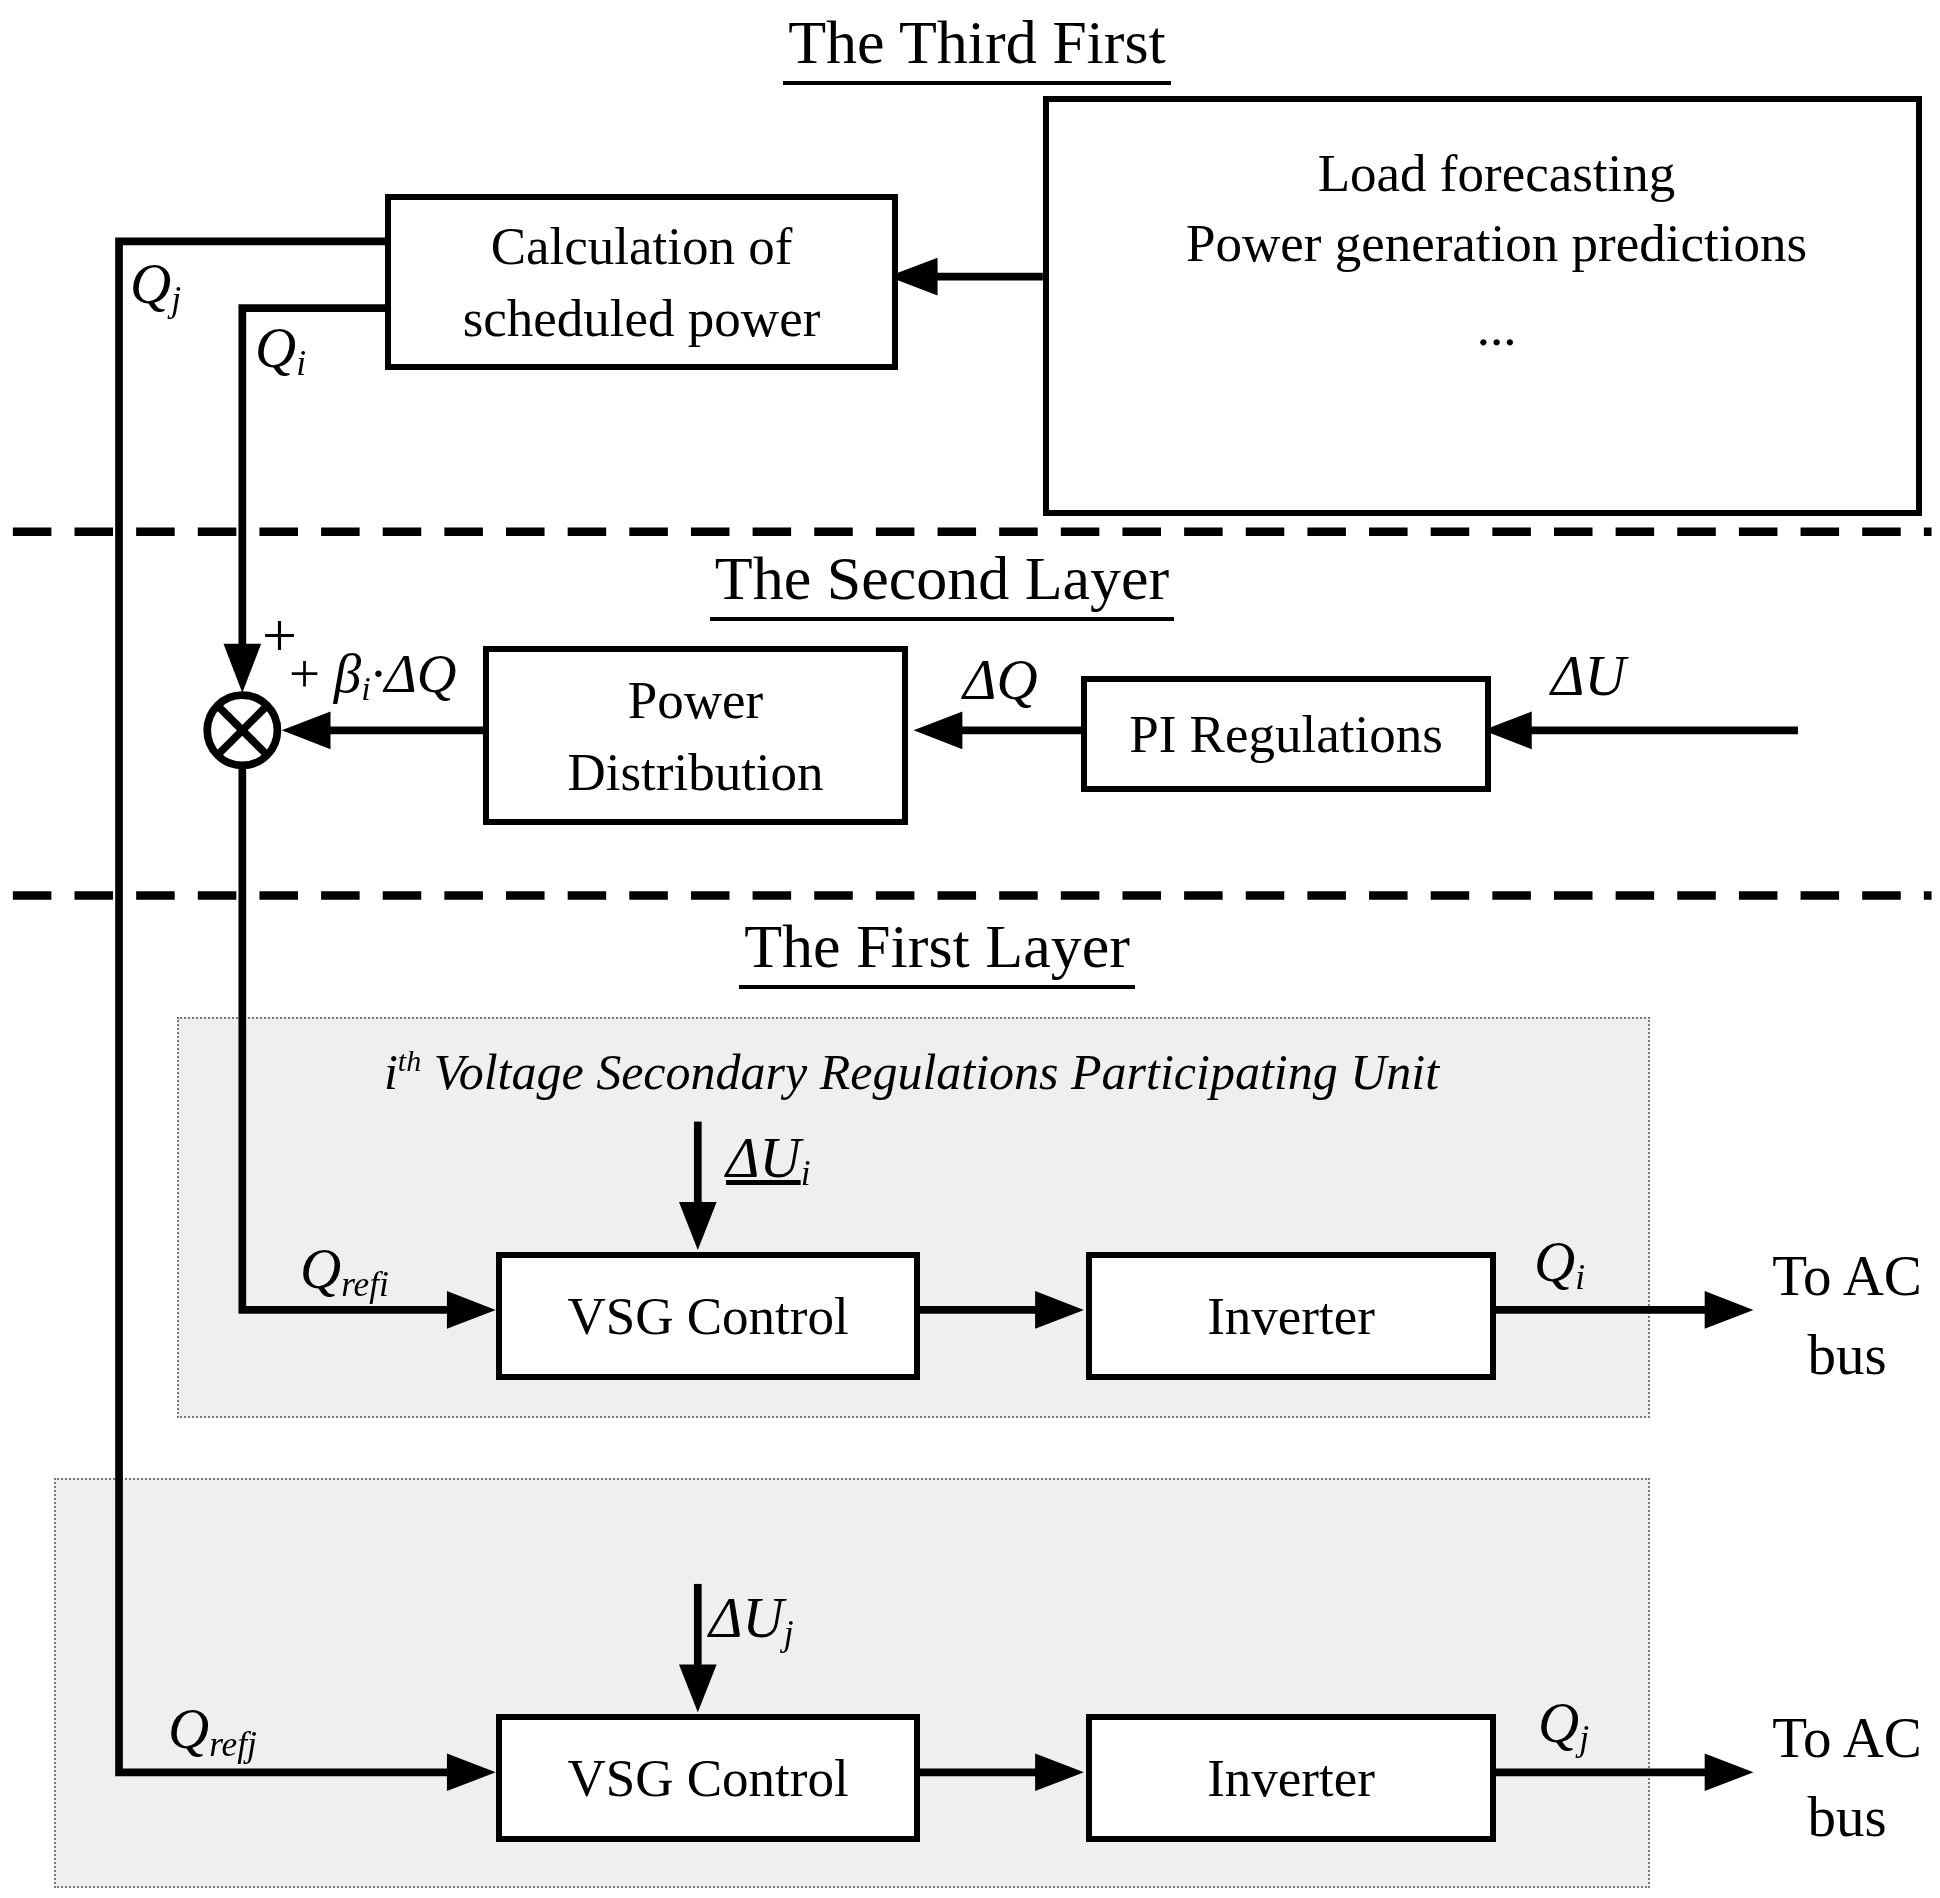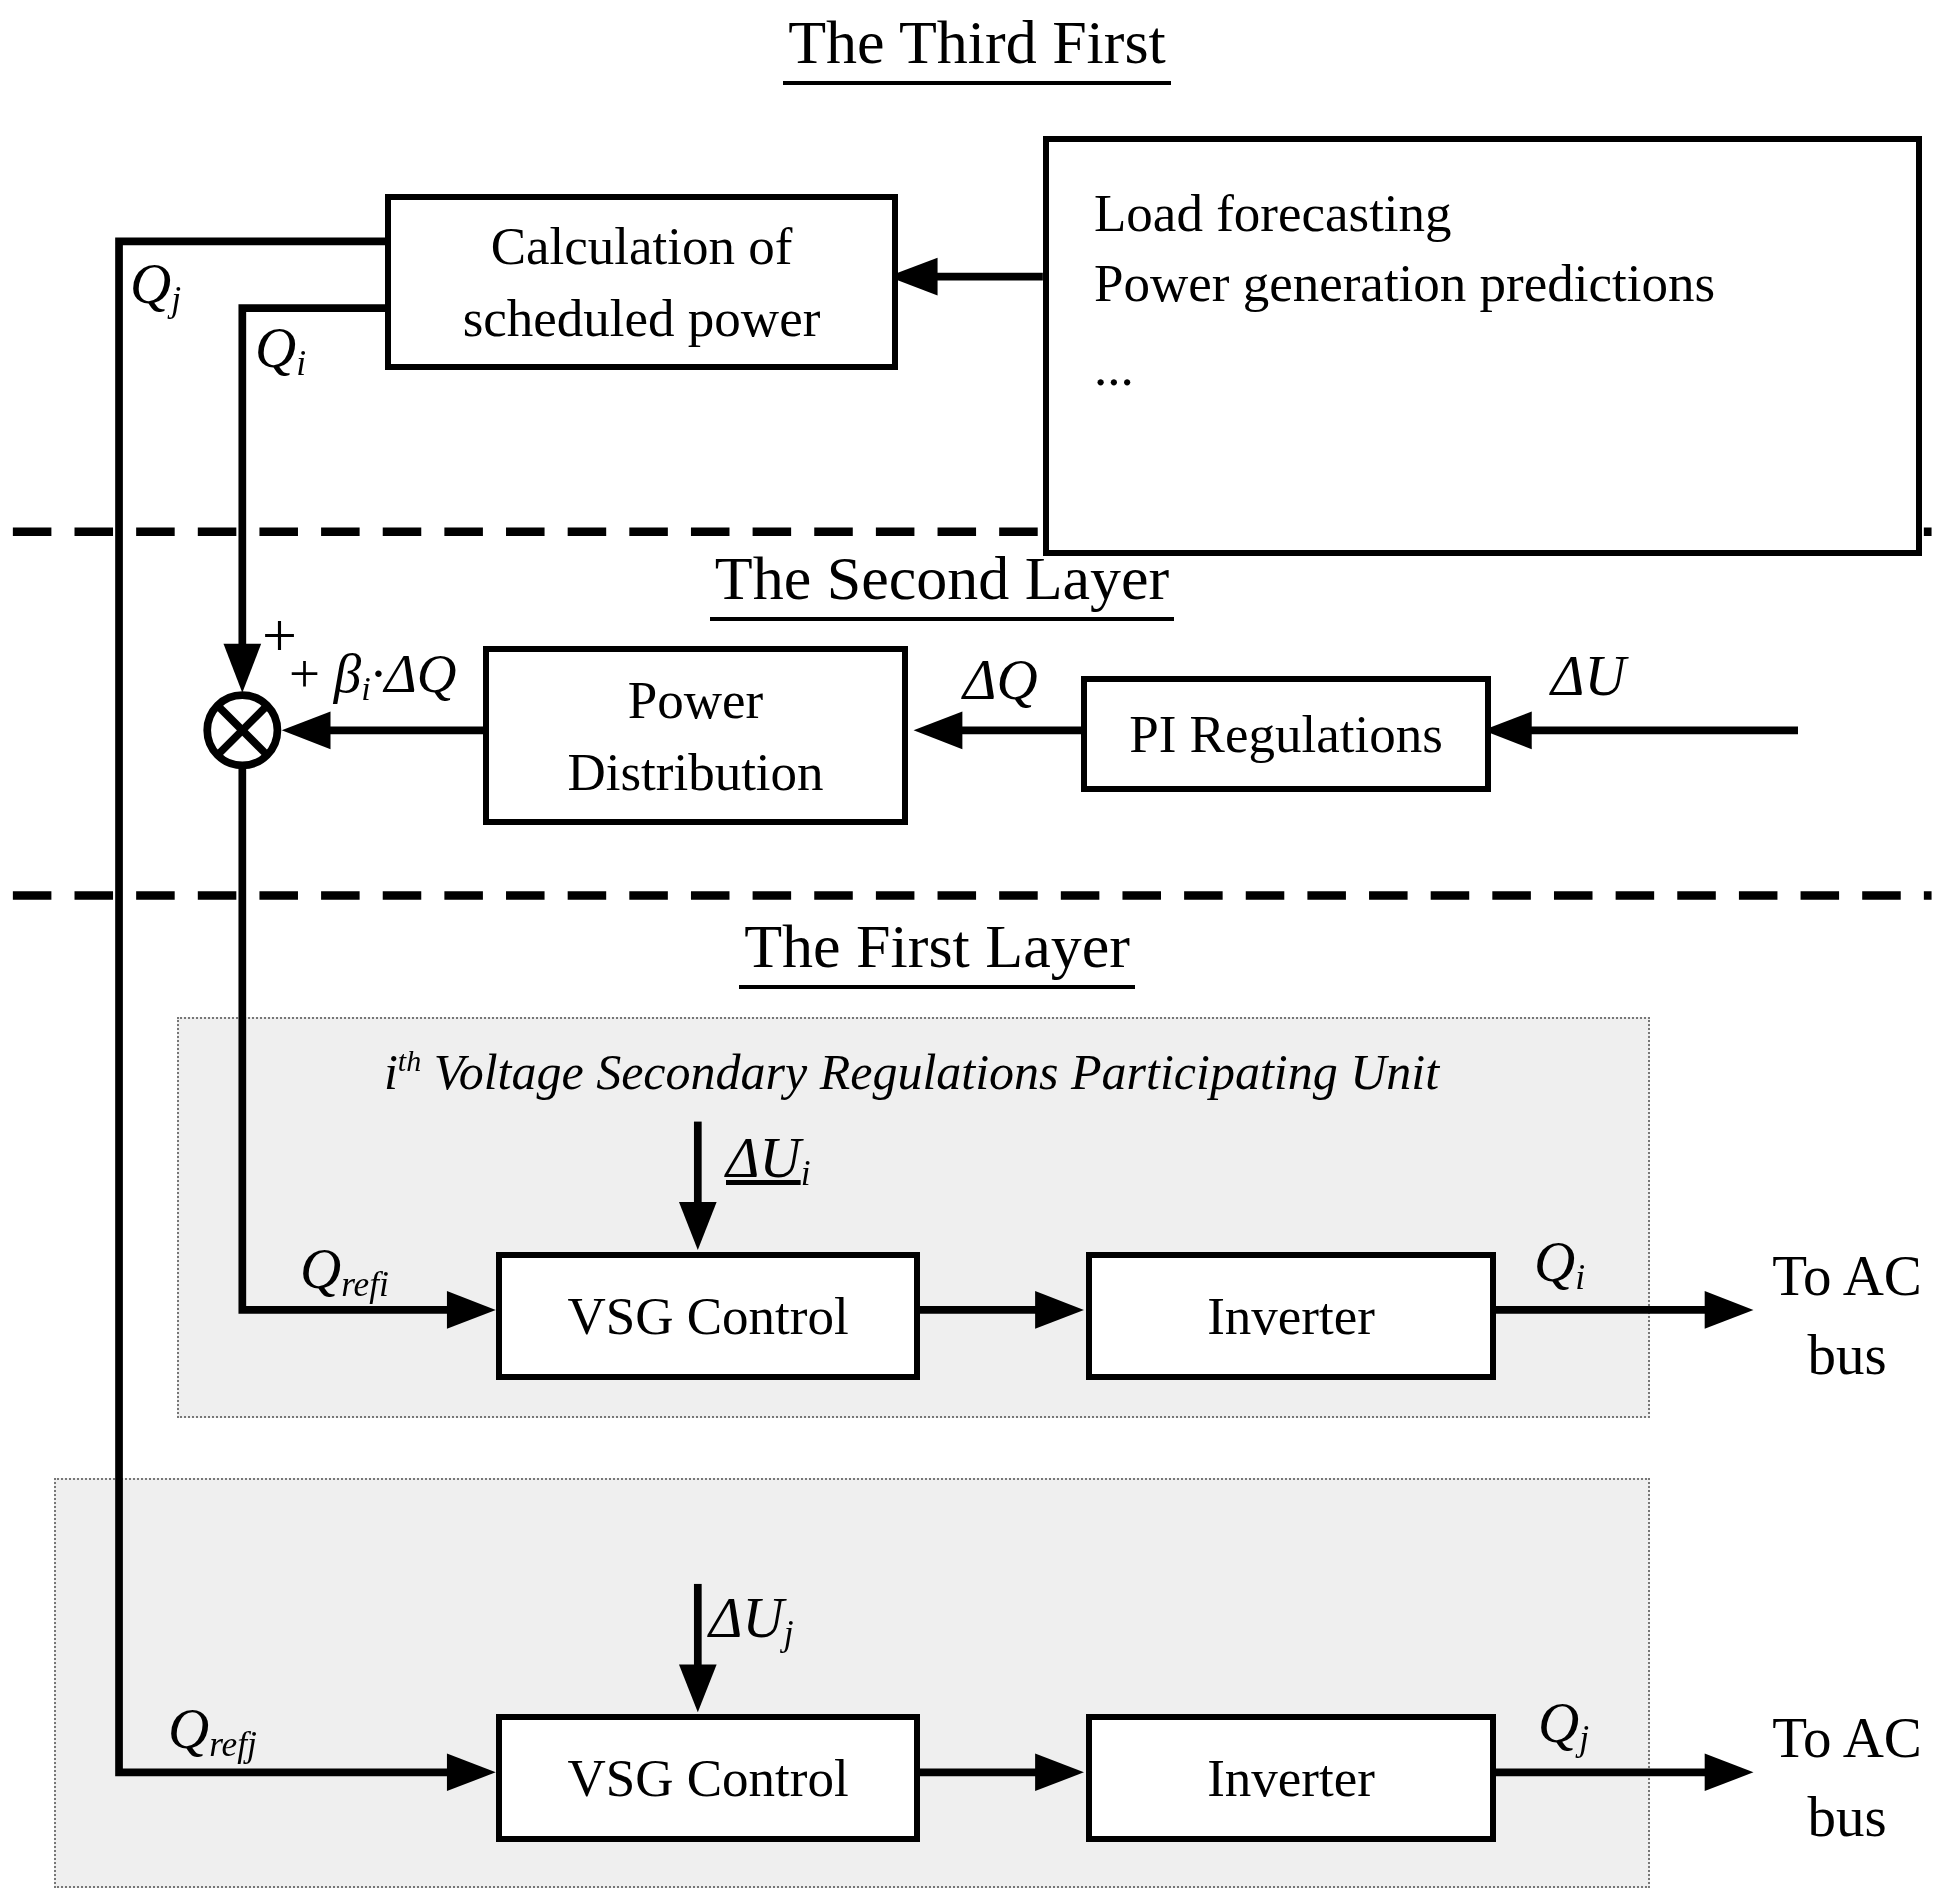--- a/index.html
+++ b/index.html
@@ -33,21 +33,21 @@
     display:flex;
     flex-direction:column;
     align-items:center;
     justify-content:center;
     text-align:center;
     font-size:53px;
     line-height:72px;
     white-space:nowrap;
   }
   .block.thick{border-width:6.8px;}
-  .block.left-align{align-items:flex-start;text-align:left;justify-content:flex-start;padding:36px 17px 17px 45px;line-height:70px;margin-top:40px;}
+  .block.left-align{align-items:center;text-align:left;justify-content:flex-start;padding:36px 17px 17px 45px;line-height:70px;}
   .unit-box{
     background:#efefef;
     border:2.6px dotted #777777;
   }
   .unit-title{
     font-style:italic;
     font-size:50px;
     text-align:center;
     white-space:nowrap;
     z-index:3;

